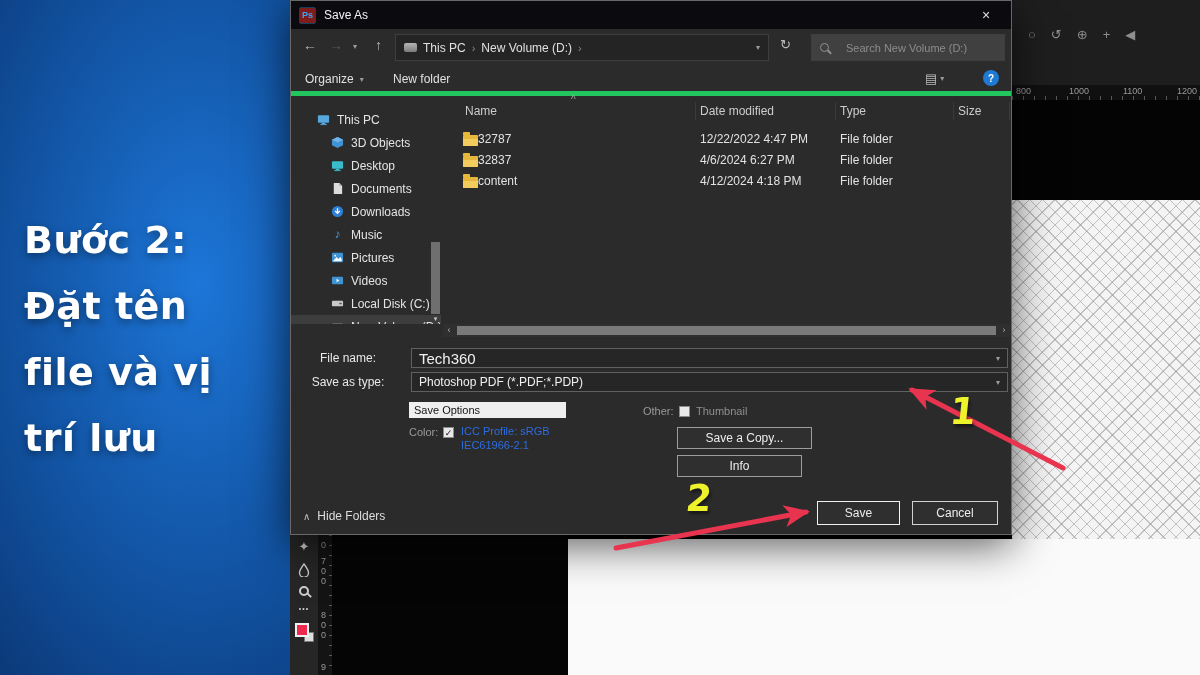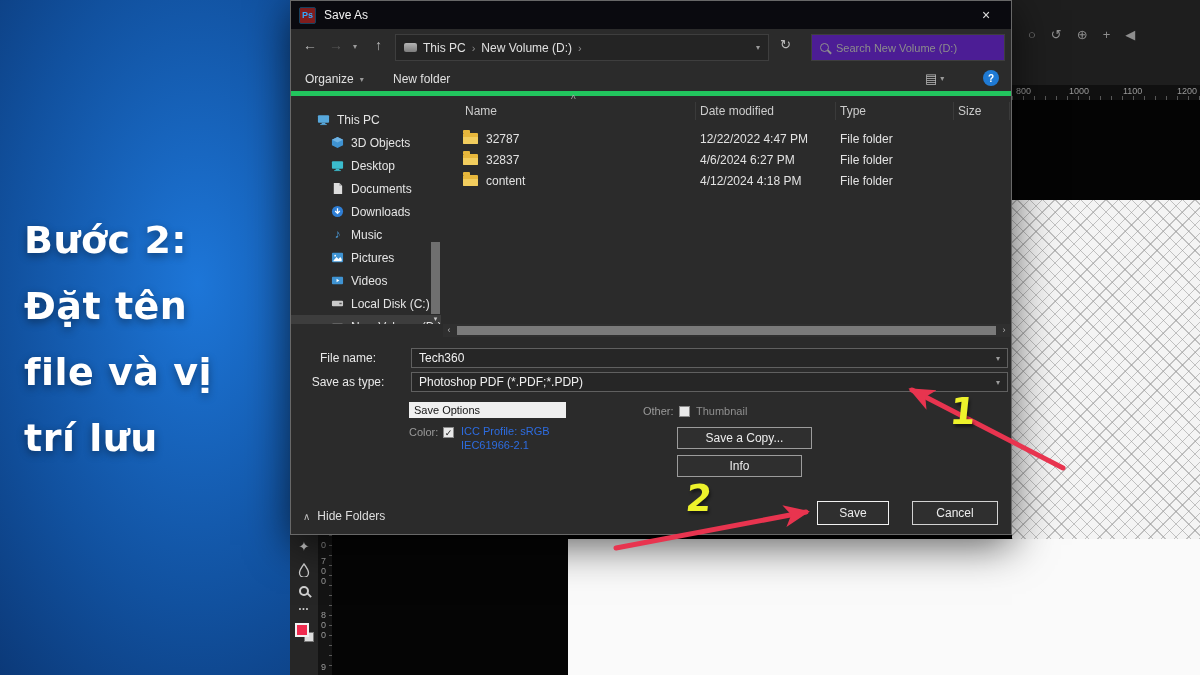--- a/index.html
+++ b/index.html
@@ -53,22 +53,22 @@
 
   .nav-ic{position:absolute;color:#b9b9b9;font-size:14px;top:36px}
   #nav-fwd{color:#585858}
   .tiny-chev{font-size:8px;color:#9a9a9a}
   #addr{position:absolute;left:104px;top:33px;width:374px;height:27px;background:#242424;border:1px solid #3e3e3e;
      display:flex;align-items:center;padding:0 8px;gap:6px;font-size:12px}
   .drive-ic{width:13px;height:9px;background:linear-gradient(#b5b5b5,#7c7c7c);border-radius:2px;flex:none}
   .crumb{color:#e0e0e0;white-space:nowrap}
   .crumb-sep{color:#8a8a8a;font-size:11px}
   #addr .spacer{flex:1}
-  #search{position:absolute;left:520px;top:33px;width:194px;height:27px;background:#4c1d95;border:1px solid #3e3e3e;
-     display:flex;align-items:center;padding:0 8px;gap:7px}
+  #search{position:absolute;left:520px;top:33px;width:194px;height:27px;background:#404040;border:1px solid #3e3e3e;
+     display:flex;align-items:center;padding:0 8px;gap:17px}
   .smag{position:relative;width:9px;height:9px;border:1.5px solid #8f8f8f;border-radius:50%;flex:none}
   .smag::after{content:"";position:absolute;width:5px;height:1.5px;background:#8f8f8f;right:-4px;bottom:-1px;transform:rotate(45deg)}
   #search .ph{color:#8c8c8c;font-size:11px;white-space:nowrap}
 
   #cmdrow{position:absolute;left:0;top:62px;right:0;height:33px;border-bottom:5px solid #22c55e}
   #organize{position:absolute;left:14px;top:9px;display:flex;gap:6px;align-items:center;color:#e0e0e0}
   #newfolder{position:absolute;left:102px;top:9px;color:#e0e0e0}
   #viewbtn{position:absolute;left:634px;top:8px;color:#b9b9b9;display:flex;gap:3px;align-items:center;font-size:13px}
   #helpbtn{position:absolute;left:692px;top:7px;width:16px;height:16px;border-radius:50%;background:#1f7ad4;color:#fff;
      font-size:10px;font-weight:700;display:flex;align-items:center;justify-content:center}
@@ -85,46 +85,46 @@
   #vscroll .sdown{color:#c9c9c9;font-size:7px;text-align:center;line-height:10px}
 
   #list{position:absolute;left:152px;top:0;right:1px;bottom:13px}
   #lheader{position:absolute;top:2px;left:0;right:0;height:26px;display:grid;grid-template-columns:253px 140px 118px 1fr;
      align-items:center;color:#cccccc}
   .hc{padding-left:4px;height:18px;line-height:18px;border-right:1px solid #3a3a3a}
   .hc.first{padding-left:22px}
   #sortcaret{position:absolute;left:128px;top:-4px;color:#a9a9a9;font-size:10px}
   #lrows{position:absolute;top:32px;left:0;right:0}
   .lrow{height:21px;display:grid;grid-template-columns:253px 140px 118px 1fr;align-items:center;color:#e2e2e2}
-  .lrow .nc{display:flex;align-items:center;gap:8px;padding-left:20px}
+  .lrow .nc{display:flex;align-items:flex-end;padding-left:20px}
   .lrow .c{padding-left:4px}
   .fold{position:relative;width:15px;height:11px;background:#e7b73c;border-radius:1px;flex:none}
   .fold::before{content:'';position:absolute;top:-3px;left:0;width:7px;height:3px;background:#e7b73c;border-radius:1px 1px 0 0}
   .fold::after{content:'';position:absolute;left:0;right:0;bottom:0;height:7px;background:#f2cd5e;border-radius:0 0 1px 1px}
 
   #hscroll{position:absolute;left:152px;right:1px;bottom:0;height:13px;background:#2f2f2f;display:flex;align-items:center}
   .harrow{width:12px;text-align:center;color:#b5b5b5;font-size:9px;line-height:13px}
   #hthumb{flex:1;height:9px;background:#7a7a7a;margin:0 2px}
 
   .flabel{position:absolute;left:0;width:114px;text-align:center;color:#e8e8e8}
   .combo{position:absolute;left:120px;width:597px;height:20px;background:#262626;border:1px solid #606060;
      display:flex;align-items:center;padding:0 7px;gap:6px}
-  .combo input{flex:1;background:transparent;border:none;outline:none;color:#f0f0f0;font-size:12px;font-family:inherit}
+  .combo input{flex:1;background:transparent;border:none;outline:none;color:#f0f0f0;font-size:15px;font-family:inherit}
   .combo .val{flex:1;color:#f0f0f0;white-space:nowrap}
   .box-chev{color:#9c9c9c;font-size:8px}
 
   #saveopt{position:absolute;left:118px;top:401px;width:157px;height:16px;background:#efefef;color:#141414;
      font-size:11px;line-height:16px;padding-left:5px}
   .graylab{position:absolute;color:#9a9a9a;font-size:11px}
   .cb{position:absolute;width:11px;height:11px;background:#e9e9e9;border:1px solid #8a8a8a;font-size:9px;line-height:10px;
      text-align:center;color:#111}
   .bluelink{position:absolute;color:#2d6ce0;font-size:11px}
   .dbtn{position:absolute;background:#2f2f2f;border:1px solid #9c9c9c;color:#ececec;font-size:12px;
      display:flex;align-items:center;justify-content:center}
-  #btnsave{left:526px;top:500px;width:72px;height:24px;border:1px solid #f2f2f2}
+  #btnsave{left:526px;top:500px;width:83px;height:24px;border:1px solid #f2f2f2}
   #btncancel{left:621px;top:500px;width:86px;height:24px;border:1px solid #d2d2d2}
   #btncopy{left:386px;top:426px;width:135px;height:22px}
   #btninfo{left:386px;top:454px;width:125px;height:22px}
   #hidefolders{position:absolute;left:12px;top:508px;display:flex;align-items:center;gap:7px;color:#dedede}
   #hf-chev{color:#bdbdbd;font-size:10px}
 
   
   #anno{position:absolute;inset:0;pointer-events:none}
   .stepnum{position:absolute;color:#edf22b;font-weight:700;font-size:37px;transform:skewX(-6deg);
      text-shadow:2px 3px 3px rgba(0,0,0,.45);font-family:"DejaVu Sans",sans-serif;pointer-events:none}

